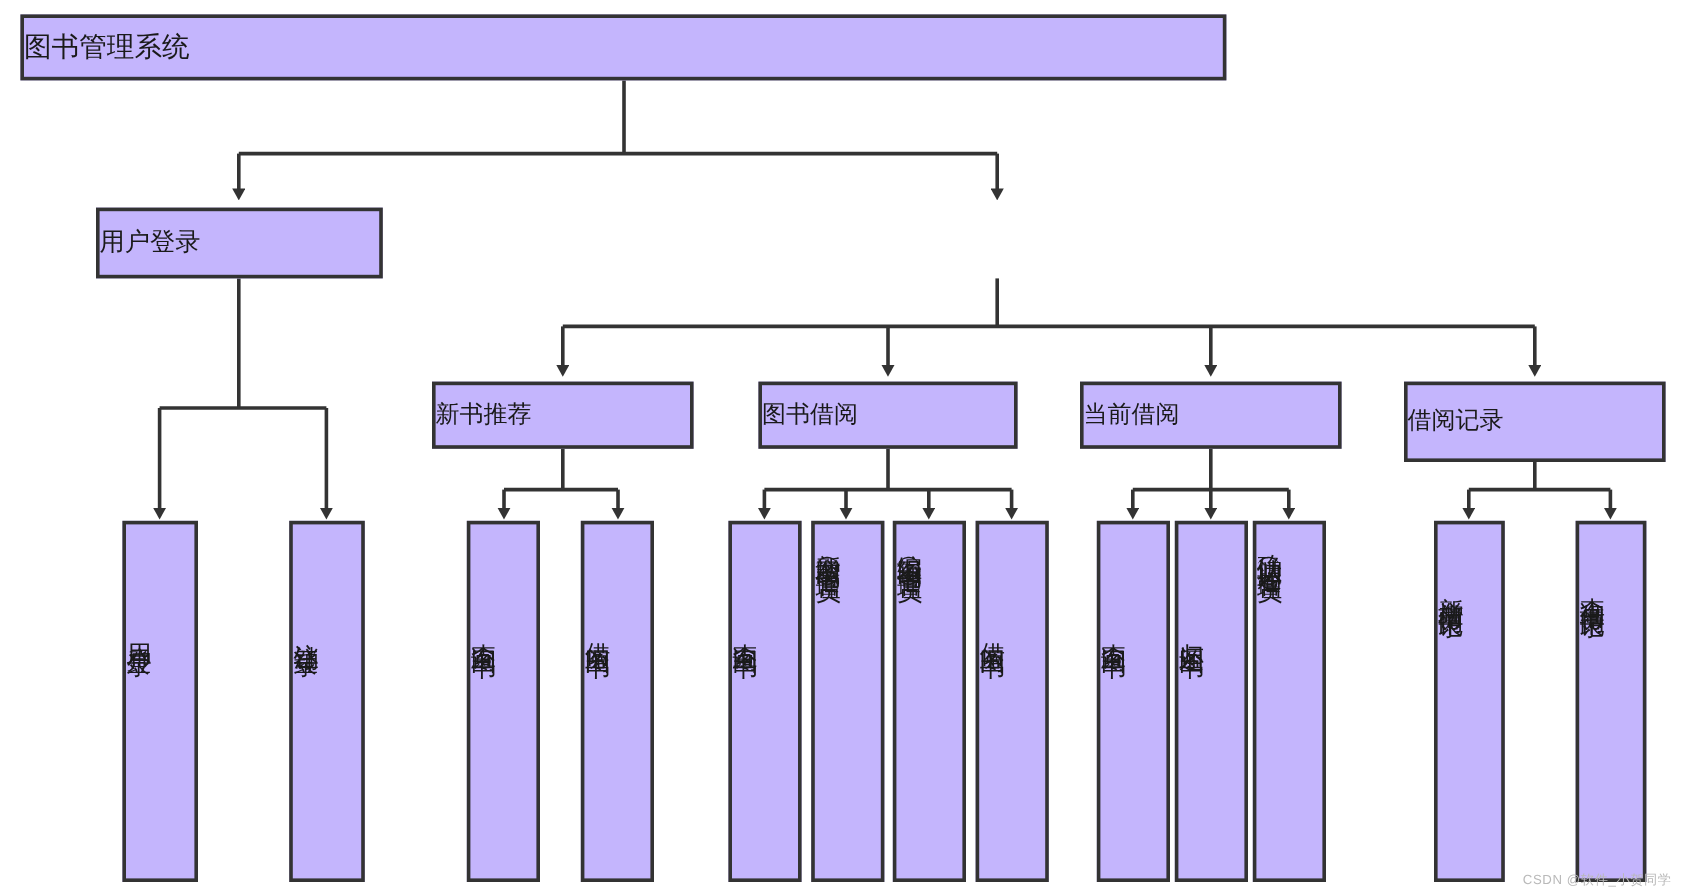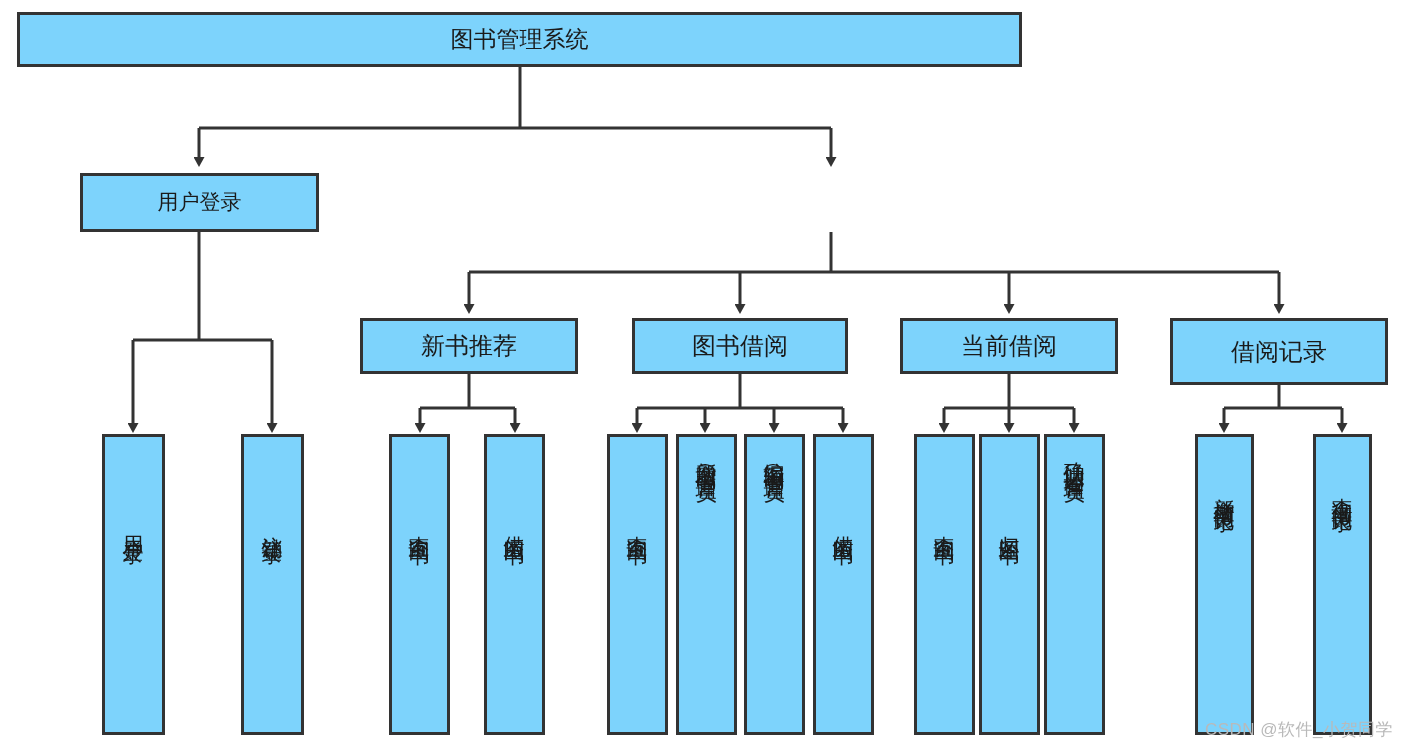--- a/index.html
+++ b/index.html
@@ -21,58 +21,57 @@
     position: absolute;
     left: 0;
     top: 0;
     width: 1405px;
     height: 747px;
     pointer-events: none;
   }
   .node {
     position: absolute;
     box-sizing: border-box;
-    background: #7dd3fc;
+    background: #c4b5fd;
     border: 3px solid #333333;
     display: flex;
     align-items: center;
-    justify-content: center;
     color: #1a1a1a;
   }
   .node-label {
     display: block;
     text-align: center;
     line-height: 1.05;
   }
   .node-root {
     font-size: 23px;
   }
   .node-l1 {
     font-size: 21px;
   }
   .node-l2 {
-    font-size: 24px;
+    font-size: 20px;
   }
   .node-leaf {
     align-items: flex-start;
     padding-top: 0px;
   }
   .node-leaf .node-label {
     writing-mode: vertical-rl;
     text-orientation: upright;
     font-size: 21px;
     letter-spacing: 3px;
     line-height: 1;
     white-space: nowrap;
   }
   .watermark {
     position: absolute;
     right: 12px;
     bottom: 6px;
-    font-size: 17px;
+    font-size: 11px;
     color: #b9b9b9;
     letter-spacing: 0.5px;
     white-space: nowrap;
   }
 </style>
 </head>
 <body>
 
 <div id="diagram-canvas">
 

